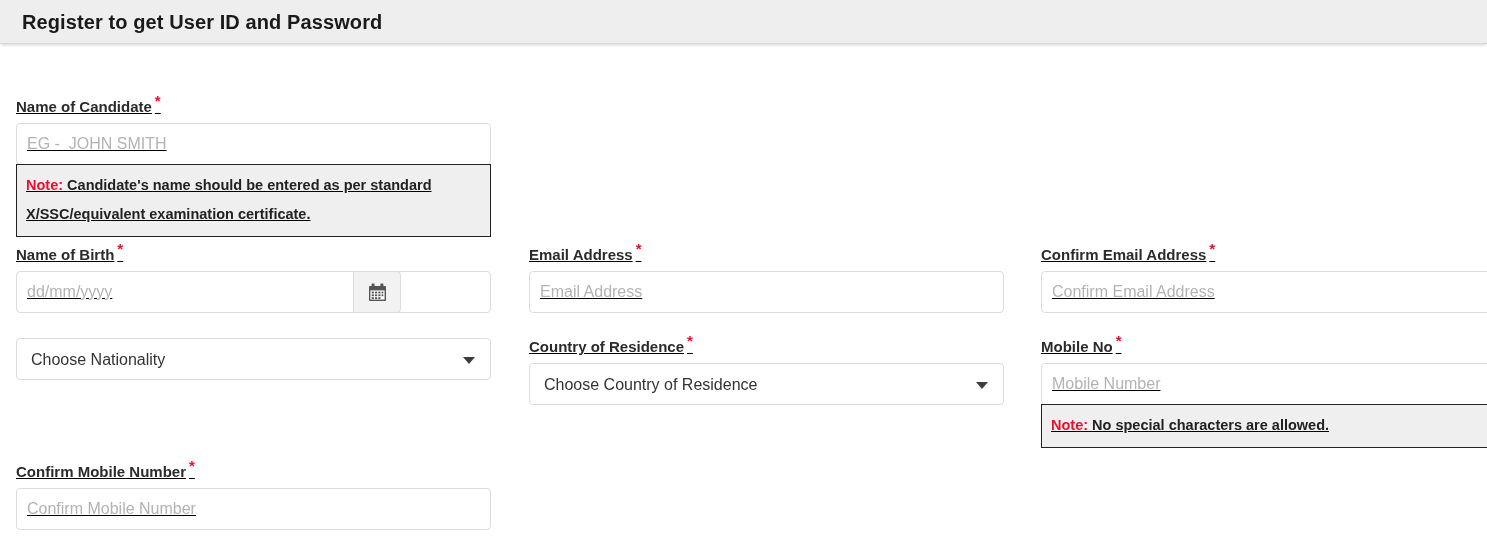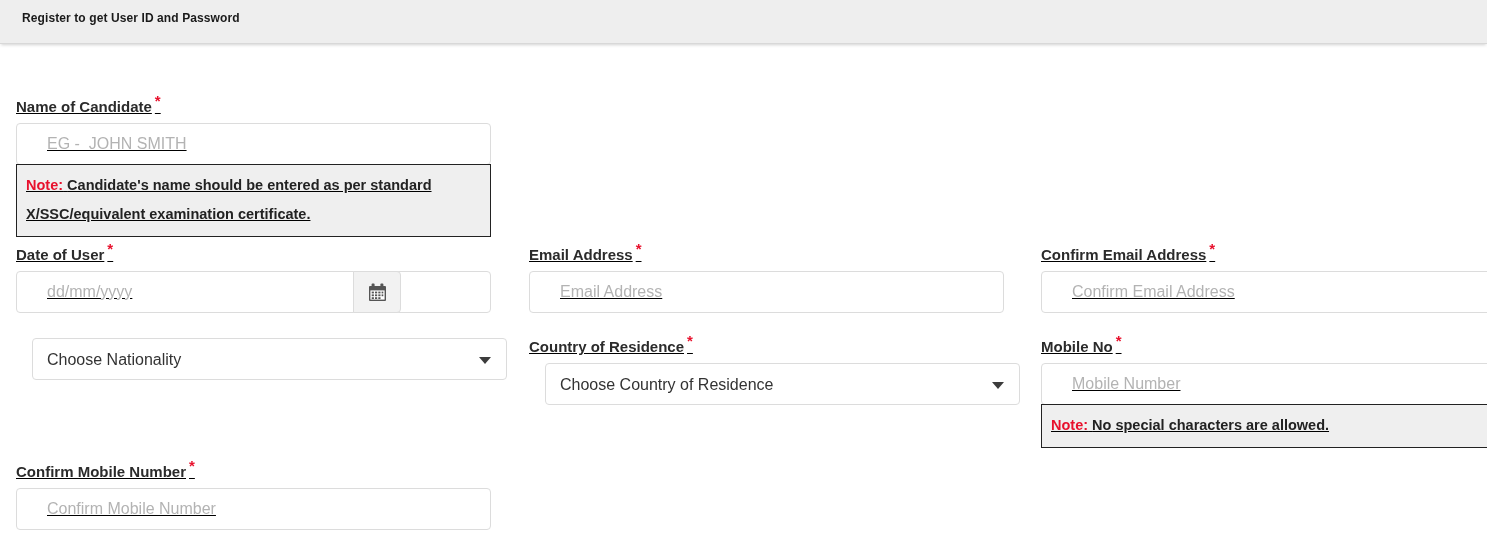--- a/index.html
+++ b/index.html
@@ -24,21 +24,21 @@
     height: 44px;
     background: #eeeeee;
     border-bottom: 1px solid #d8d8d8;
     box-shadow: 0 2px 3px -1px rgba(0,0,0,0.18);
     box-sizing: border-box;
   }
   .panel-header-title {
     position: absolute;
     left: 22px;
     top: 11px;
-    font-size: 12px;
+    font-size: 20px;
     font-weight: bold;
     color: #1a1a1a;
     letter-spacing: 0.1px;
     white-space: nowrap;
   }
 
   
   .form-area {
     position: absolute;
     left: 0;
@@ -78,21 +78,21 @@
 
   
   .text-input {
     display: block;
     width: 475px;
     height: 42px;
     box-sizing: border-box;
     border: 1px solid #dcdcdc;
     border-radius: 4px;
     background: #ffffff;
-    padding: 0 30px;
+    padding: 0 10px;
     font-family: "Liberation Sans", sans-serif;
     font-size: 16px;
     color: #444444;
     outline: none;
   }
   .text-input::placeholder {
     color: #b3b3b3;
     opacity: 1;
   }
 
@@ -122,21 +122,20 @@
     justify-content: center;
     cursor: pointer;
   }
   .calendar-btn svg { display: block; }
 
   
   .select-box {
     position: relative;
     width: 475px;
     height: 42px;
-    margin-left: 16px;
   }
   .select-box select {
     -webkit-appearance: none;
     -moz-appearance: none;
     appearance: none;
     width: 475px;
     height: 42px;
     box-sizing: border-box;
     border: 1px solid #dcdcdc;
     border-radius: 4px;
@@ -193,21 +192,21 @@
     </div>
     <input class="text-input" type="text" placeholder="EG -  JOHN SMITH" style="">
     <div class="note-box">
       <span class="note-label">Note:</span>
       <span>Candidate's name should be entered as per standard X/SSC/equivalent examination certificate.</span>
     </div>
   </div>
 
   <div class="field col1 row2">
     <div class="field-label">
-      <span>Date of User</span><span class="req">*</span>
+      <span>Name of Birth</span><span class="req">*</span>
     </div>
     <div class="input-group">
       <input class="text-input" type="text" placeholder="dd/mm/yyyy" style="">
       <div class="calendar-btn">
         <span>
           <svg width="19" height="19" viewBox="0 0 19 19">
             <rect x="1" y="3" width="17" height="15" rx="1" fill="#555555"></rect>
             <rect x="2.4" y="7.4" width="14.2" height="9.2" fill="#ffffff"></rect>
             <rect x="3.6" y="0.6" width="3" height="4" rx="0.8" fill="#555555"></rect>
             <rect x="12.4" y="0.6" width="3" height="4" rx="0.8" fill="#555555"></rect>

